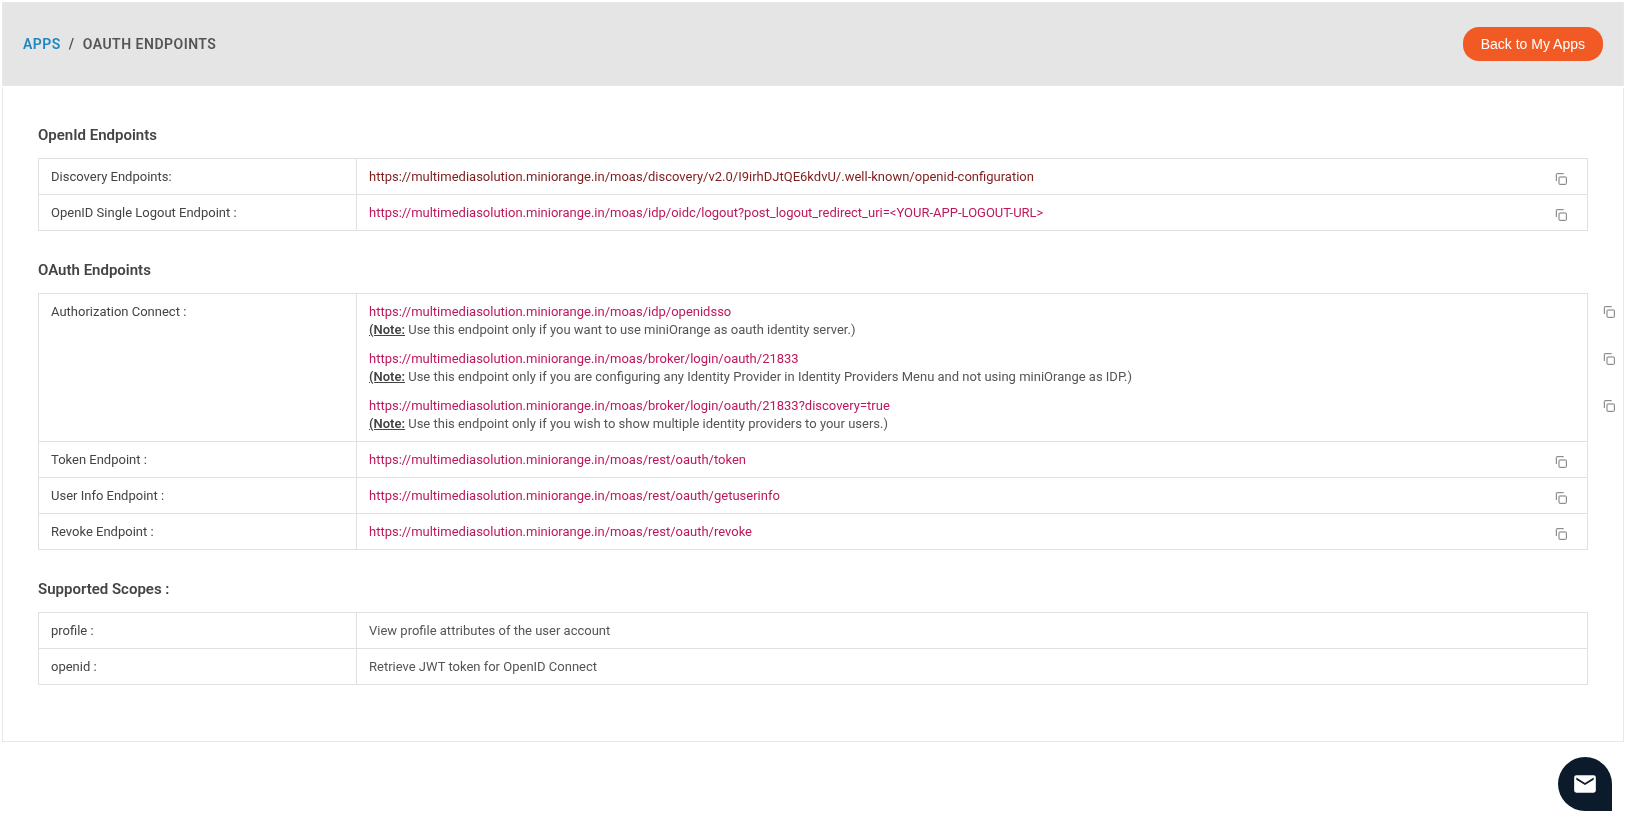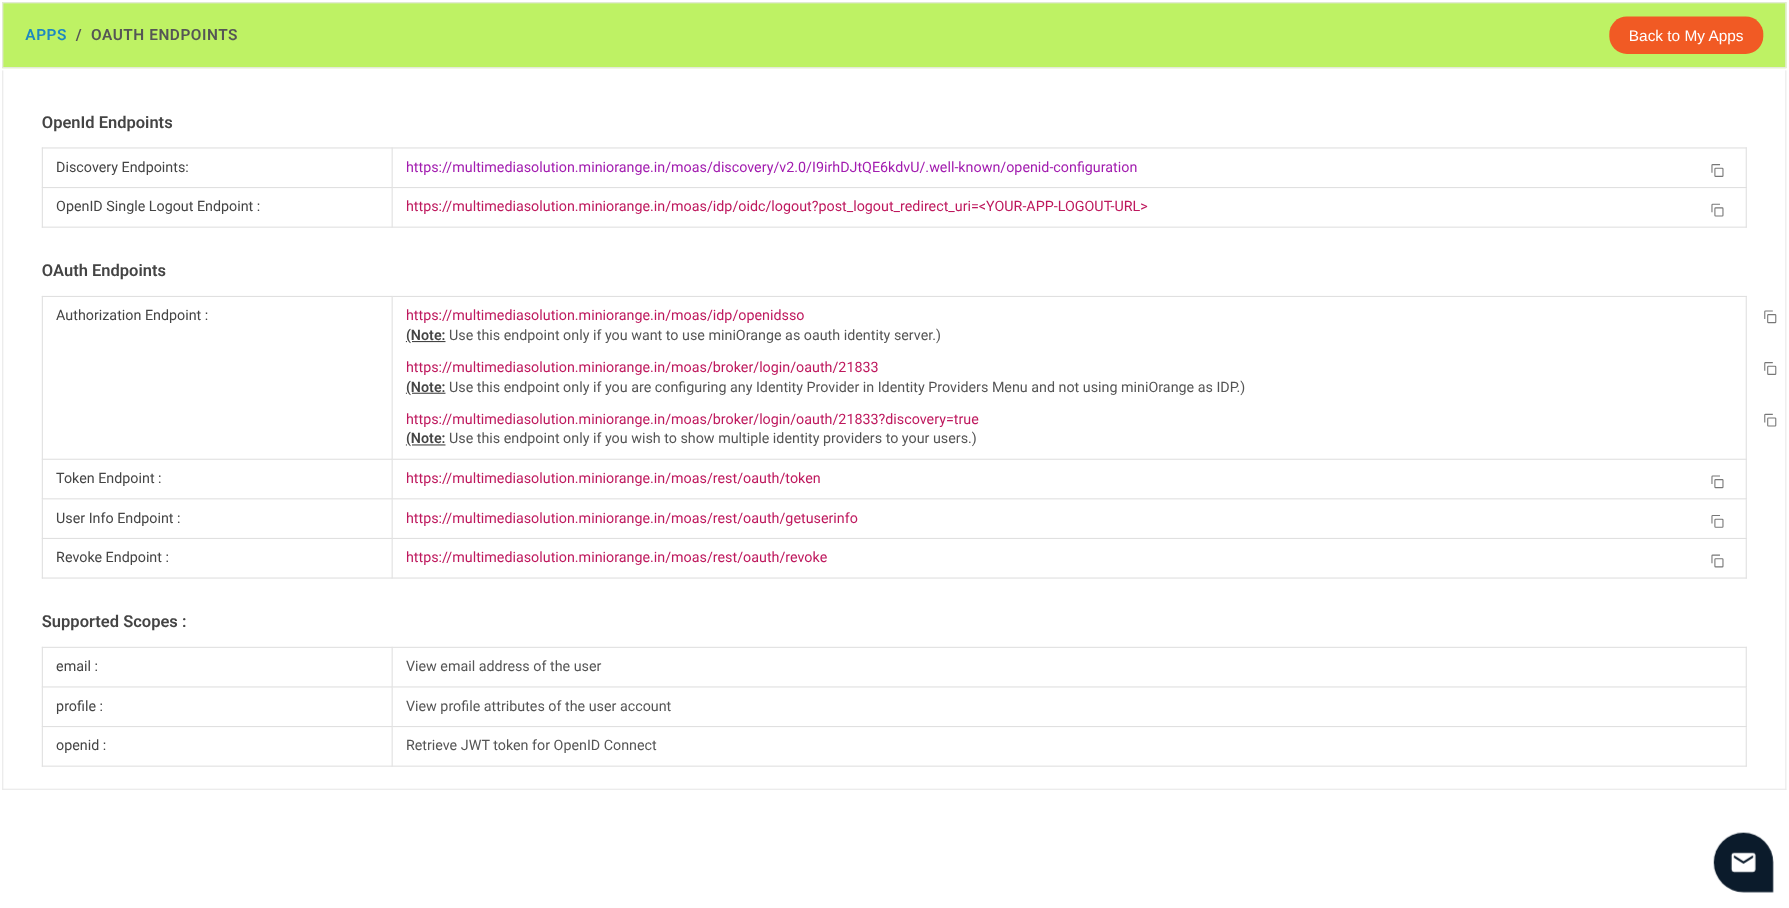--- a/index.html
+++ b/index.html
@@ -7,23 +7,23 @@
     font-family: -apple-system, BlinkMacSystemFont, "Segoe UI", Roboto, "Helvetica Neue", Arial, sans-serif;
     font-size: 13px;
     color: #555;
     background: #fff;
     width: 1626px;
   }
   .page-header {
     display: flex;
     justify-content: space-between;
     align-items: center;
-    padding: 12px 20px;
+    padding: 24px 20px;
     border: 1px solid #e8e8e8;
-    background: #bef264;
+    background: #e5e5e5;
     margin: 2px;
   }
   .breadcrumb {
     font-size: 14px;
     font-weight: 600;
     letter-spacing: 0.5px;
   }
   .breadcrumb a {
     color: #1e88c0;
     text-decoration: none;
@@ -34,21 +34,21 @@
     background: #f15a24;
     color: #fff;
     border: none;
     padding: 9px 18px;
     font-size: 14px;
     border-radius: 16px;
     cursor: pointer;
     text-align: right;
   }
   .content {
-    padding: 30px 35px 20px 35px;
+    padding: 30px 35px 56px 35px;
     border: 1px solid #e8e8e8;
     margin: 0 2px 2px 2px;
     border-top: none;
   }
   .section-title {
     font-size: 15px;
     font-weight: 600;
     color: #444;
     margin-bottom: 14px;
     margin-top: 30px;
@@ -68,21 +68,21 @@
   }
   table.data-table td.label-cell {
     width: 318px;
     font-size: 13px;
     color: #444;
   }
   td.value-cell { position: relative; padding-right: 60px; }
   .endpoint-block { margin-bottom: 14px; position: relative; }
   .endpoint-block:last-child { margin-bottom: 0; }
   .endpoint-url { color: #be185d; margin-bottom: 3px; word-break: break-all; }
-  .endpoint-url.link { color: #a21caf; }
+  .endpoint-url.link { color: #7f1d1d; }
   .endpoint-note { color: #555; }
   .endpoint-note b { font-weight: 600; color: #444; text-decoration: underline; }
   .copy-icon {
     position: absolute;
     right: 18px;
     top: 12px;
     color: #888;
     cursor: pointer;
     width: 16px;
     height: 16px;
@@ -146,21 +146,21 @@
         </span>
       </td>
     </tr>
   </tbody>
     </table>
 
   <div class="section-title">OAuth Endpoints</div>
   <table class="data-table">
     <tbody>
         <tr>
-      <td class="label-cell">Authorization Endpoint :</td>
+      <td class="label-cell">Authorization Connect :</td>
       <td class="value-cell">
 
         <div class="endpoint-block">
           <div class="endpoint-url">https://multimediasolution.miniorange.in/moas/idp/openidsso</div>
           <div class="endpoint-note"><b>(Note:</b><span> Use this endpoint only if you want to use miniOrange as oauth identity server.)</span></div>
           <span class="copy-icon">
             <svg viewBox="0 0 24 24">
                   <rect x="9" y="9" width="11" height="11" rx="1"></rect>
                   <path d="M5 15V5a1 1 0 0 1 1-1h10"></path>
                 </svg>
@@ -226,24 +226,20 @@
               </svg>
         </span>
       </td>
     </tr>
   </tbody>
     </table>
 
   <div class="section-title">Supported Scopes :</div>
   <table class="data-table">
     <tbody>
-        <tr>
-      <td class="label-cell">email :</td>
-      <td>View email address of the user</td>
-    </tr>
     <tr>
       <td class="label-cell">profile :</td>
       <td>View profile attributes of the user account</td>
     </tr>
     <tr>
       <td class="label-cell">openid :</td>
       <td>Retrieve JWT token for OpenID Connect</td>
     </tr>
   </tbody>
     </table>

